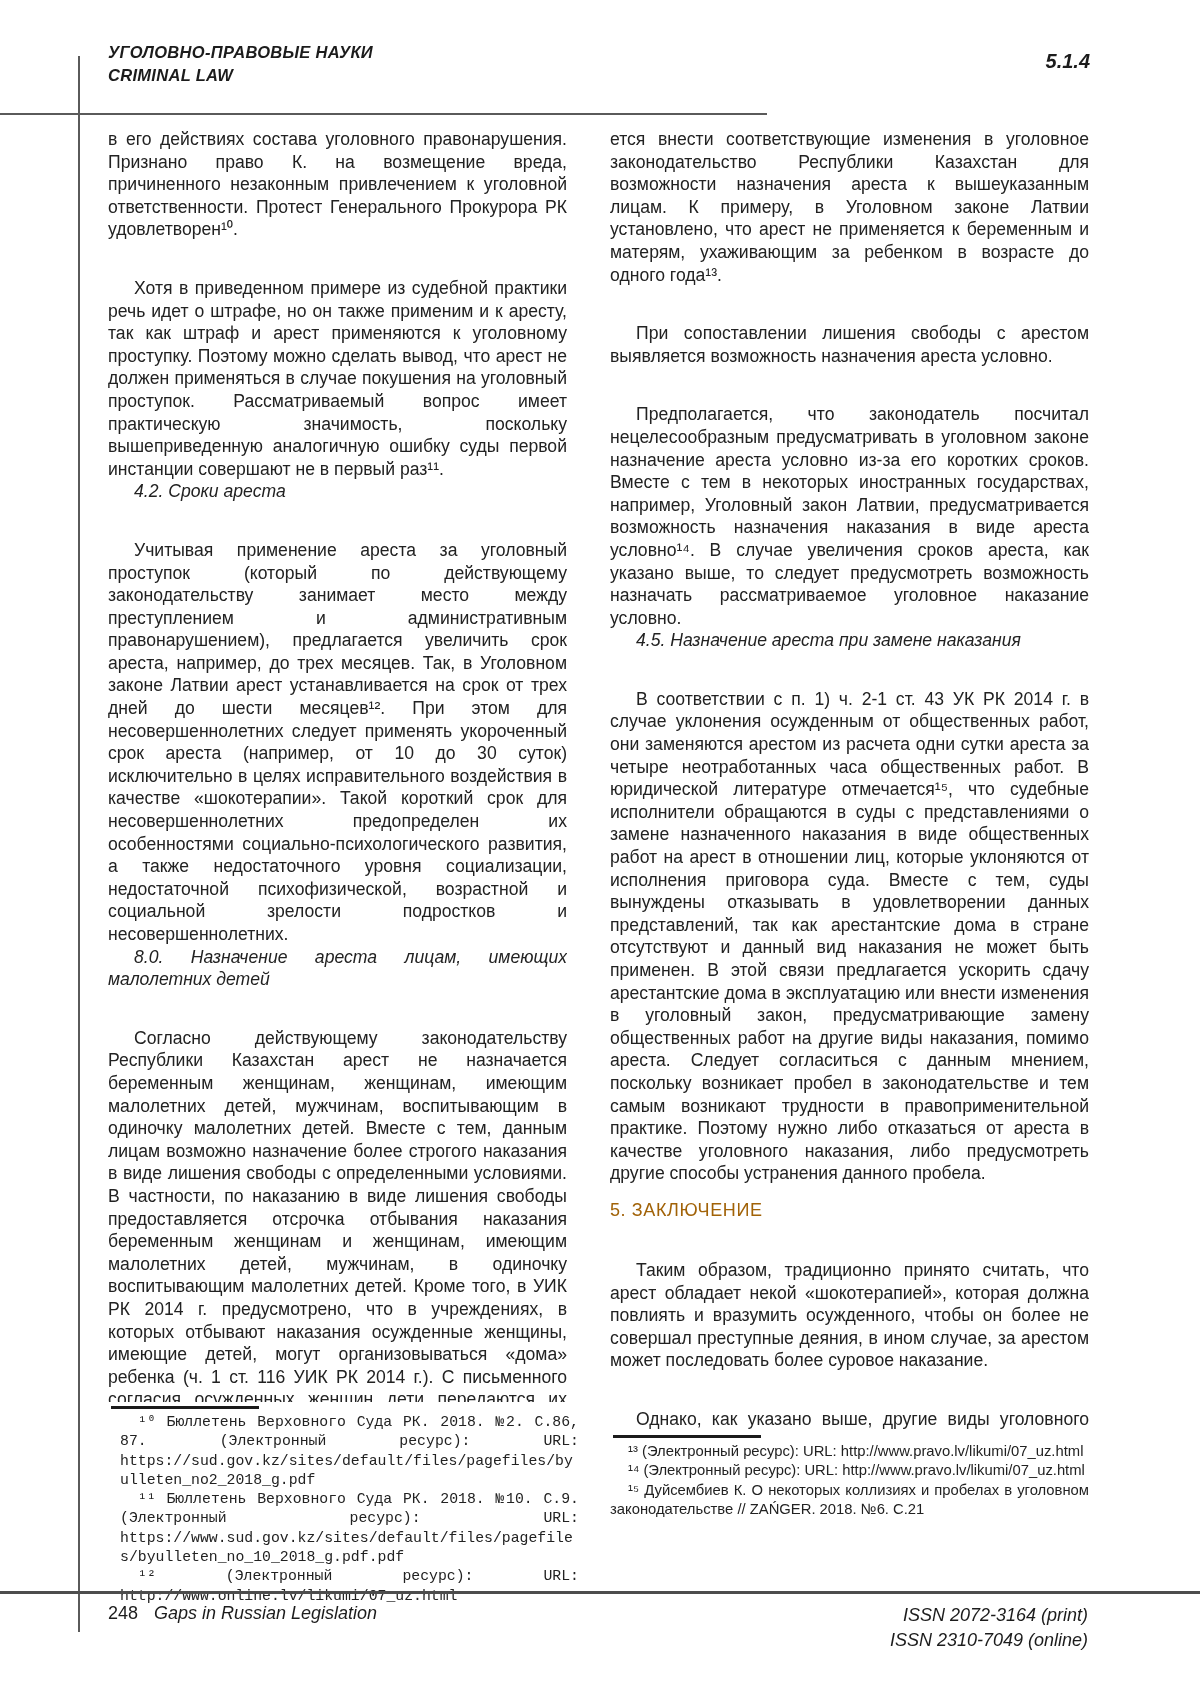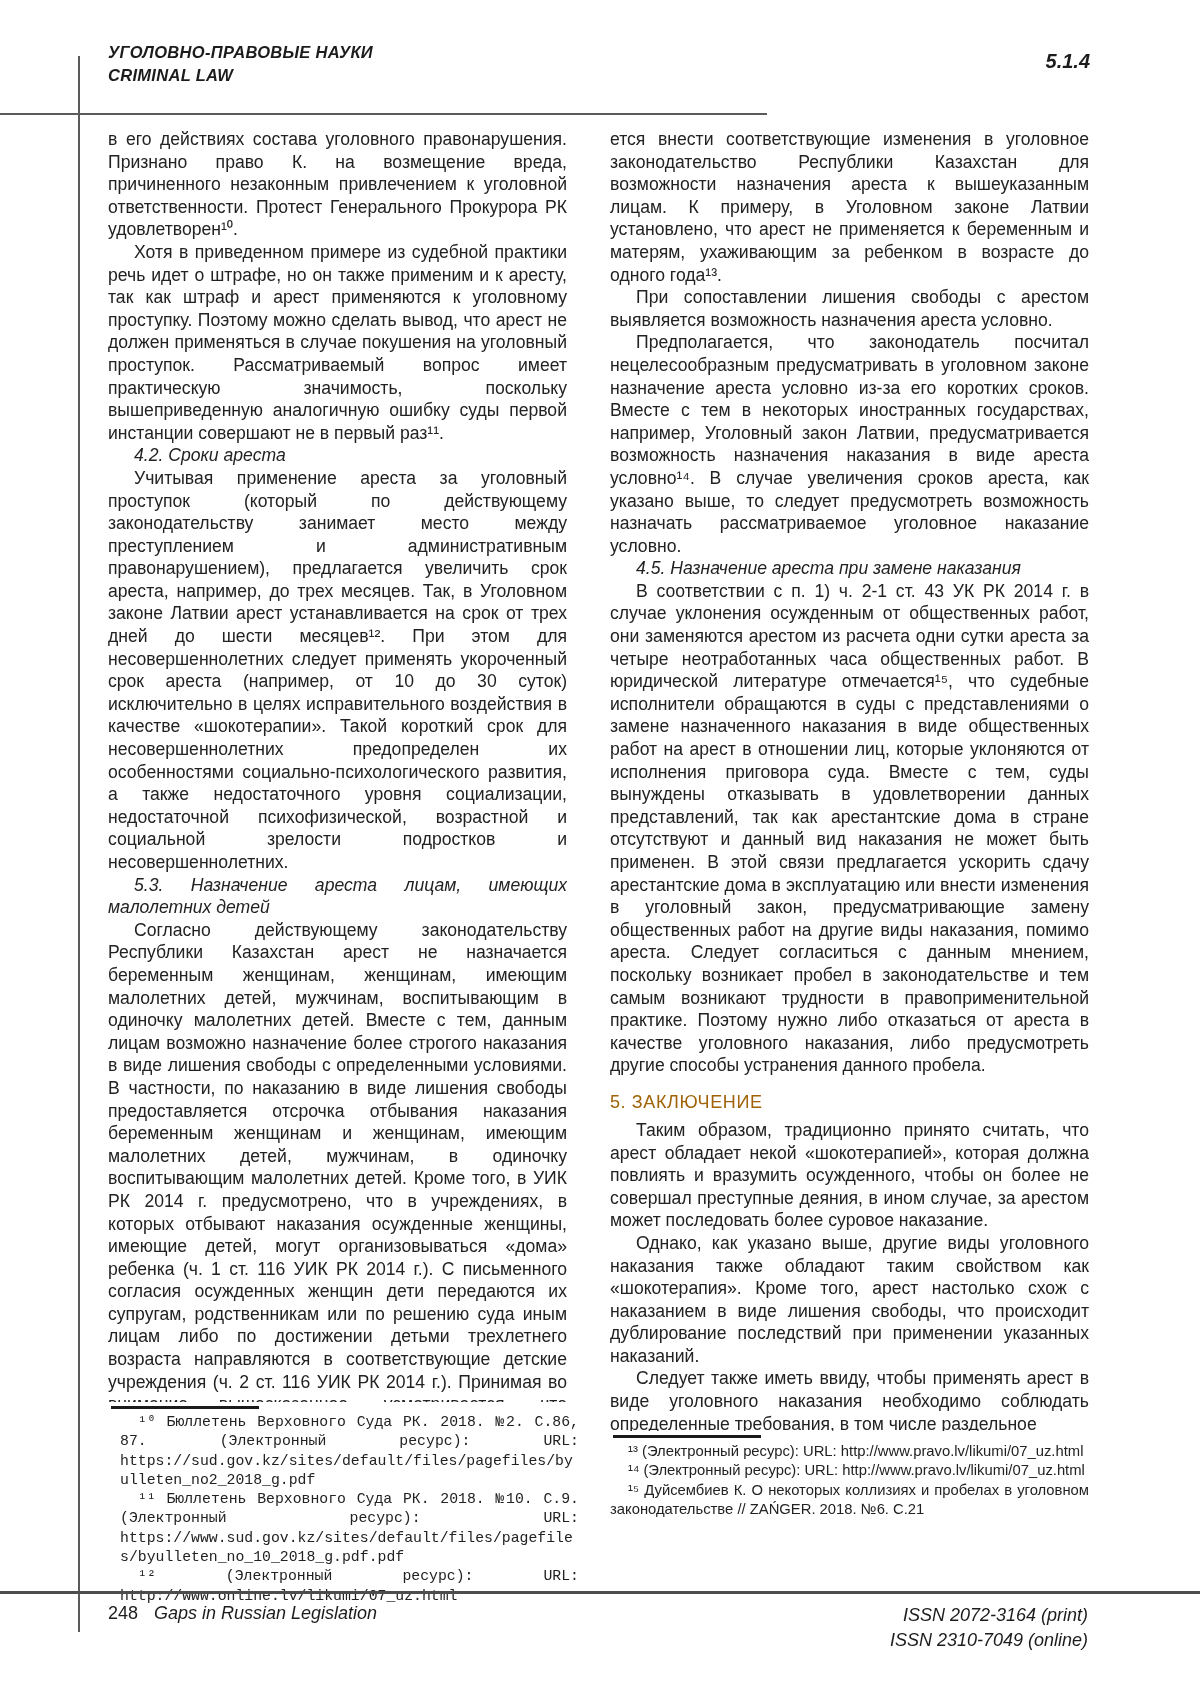--- a/index.html
+++ b/index.html
@@ -34,21 +34,21 @@
 
   
   .colbody { position: absolute; top: 128px; overflow: hidden; }
   .colbody.left  { left: 108px; width: 459px; height: 1274px; }
   .colbody.right { left: 610px; width: 479px; height: 1303px; }
 
   .para, .subhead {
     font-size: 17.6px; line-height: 22.6px;
     text-align: justify; margin: 0;
   }
-  .para.ind  { text-indent: 26px; }
+  .para.ind  { text-indent: 26px; margin-top: 36px; }
   .subhead   { font-style: italic; text-indent: 26px; }
   .secthead  {
     font-size: 18px; line-height: 25px;
     margin: 13px 0 4px 0; letter-spacing: 0.6px;
     color: #a16207;
   }
 
   
   .fnotes { position: absolute; }
   .fnotes.left  { left: 120px; top: 1413px; width: 459px; font-family: Liberation Mono, monospace; }
@@ -79,21 +79,21 @@
     <div>УГОЛОВНО-ПРАВОВЫЕ НАУКИ</div>
     <div>CRIMINAL LAW</div>
   </div>
   <div class="code">5.1.4</div>
 
   <div class="colbody left">
       <div class="para">в его действиях состава уголовного правонарушения. Признано право К. на возмещение вреда, причиненного незаконным привлечением к уголовной ответственности. Протест Генерального Прокурора РК удовлетворен¹⁰.</div>
       <div class="para ind">Хотя в приведенном примере из судебной практики речь идет о штрафе, но он также применим и к аресту, так как штраф и арест применяются к уголовному проступку. Поэтому можно сделать вывод, что арест не должен применяться в случае покушения на уголовный проступок. Рассматриваемый вопрос имеет практическую значимость, поскольку вышеприведенную аналогичную ошибку суды первой инстанции совершают не в первый раз¹¹.</div>
       <div class="subhead">4.2. Сроки ареста</div>
       <div class="para ind">Учитывая применение ареста за уголовный проступок (который по действующему законодательству занимает место между преступлением и административным правонарушением), предлагается увеличить срок ареста, например, до трех месяцев. Так, в Уголовном законе Латвии арест устанавливается на срок от трех дней до шести месяцев¹². При этом для несовершеннолетних следует применять укороченный срок ареста (например, от 10 до 30 суток) исключительно в целях исправительного воздействия в качестве «шокотерапии». Такой короткий срок для несовершеннолетних предопределен их особенностями социально-психологического развития, а также недостаточного уровня социализации, недостаточной психофизической, возрастной и социальной зрелости подростков и несовершеннолетних.</div>
-      <div class="subhead">5.3. Назначение ареста лицам, имеющих малолетних детей</div>
+      <div class="subhead">8.0. Назначение ареста лицам, имеющих малолетних детей</div>
       <div class="para ind">Согласно действующему законодательству Республики Казахстан арест не назначается беременным женщинам, женщинам, имеющим малолетних детей, мужчинам, воспитывающим в одиночку малолетних детей. Вместе с тем, данным лицам возможно назначение более строгого наказания в виде лишения свободы с определенными условиями. В частности, по наказанию в виде лишения свободы предоставляется отсрочка отбывания наказания беременным женщинам и женщинам, имеющим малолетних детей, мужчинам, в одиночку воспитывающим малолетних детей. Кроме того, в УИК РК 2014 г. предусмотрено, что в учреждениях, в которых отбывают наказания осужденные женщины, имеющие детей, могут организовываться «дома» ребенка (ч. 1 ст. 116 УИК РК 2014 г.). С письменного согласия осужденных женщин дети передаются их супругам, родственникам или по решению суда иным лицам либо по достижении детьми трехлетнего возраста направляются в соответствующие детские учреждения (ч. 2 ст. 116 УИК РК 2014 г.). Принимая во внимание вышесказанное, усматривается, что существуют практические условия для назначения ареста женщинам и мужчинам, имеющим детей старше трехлетнего возраста. В связи с чем, предлага-</div>
     </div>
   <div class="colbody right">
       <div class="para">ется внести соответствующие изменения в уголовное законодательство Республики Казахстан для возможности назначения ареста к вышеуказанным лицам. К примеру, в Уголовном законе Латвии установлено, что арест не применяется к беременным и матерям, ухаживающим за ребенком в возрасте до одного года¹³.</div>
       <div class="para ind">При сопоставлении лишения свободы с арестом выявляется возможность назначения ареста условно.</div>
       <div class="para ind">Предполагается, что законодатель посчитал нецелесообразным предусматривать в уголовном законе назначение ареста условно из-за его коротких сроков. Вместе с тем в некоторых иностранных государствах, например, Уголовный закон Латвии, предусматривается возможность назначения наказания в виде ареста условно¹⁴. В случае увеличения сроков ареста, как указано выше, то следует предусмотреть возможность назначать рассматриваемое уголовное наказание условно.</div>
       <div class="subhead">4.5. Назначение ареста при замене наказания</div>
       <div class="para ind">В соответствии с п. 1) ч. 2-1 ст. 43 УК РК 2014 г. в случае уклонения осужденным от общественных работ, они заменяются арестом из расчета одни сутки ареста за четыре неотработанных часа общественных работ. В юридической литературе отмечается¹⁵, что судебные исполнители обращаются в суды с представлениями о замене назначенного наказания в виде общественных работ на арест в отношении лиц, которые уклоняются от исполнения приговора суда. Вместе с тем, суды вынуждены отказывать в удовлетворении данных представлений, так как арестантские дома в стране отсутствуют и данный вид наказания не может быть применен. В этой связи предлагается ускорить сдачу арестантские дома в эксплуатацию или внести изменения в уголовный закон, предусматривающие замену общественных работ на другие виды наказания, помимо ареста. Следует согласиться с данным мнением, поскольку возникает пробел в законодательстве и тем самым возникают трудности в правоприменительной практике. Поэтому нужно либо отказаться от ареста в качестве уголовного наказания, либо предусмотреть другие способы устранения данного пробела.</div>
       <div class="secthead">5. ЗАКЛЮЧЕНИЕ</div>
       <div class="para ind">Таким образом, традиционно принято считать, что арест обладает некой «шокотерапией», которая должна повлиять и вразумить осужденного, чтобы он более не совершал преступные деяния, в ином случае, за арестом может последовать более суровое наказание.</div>

